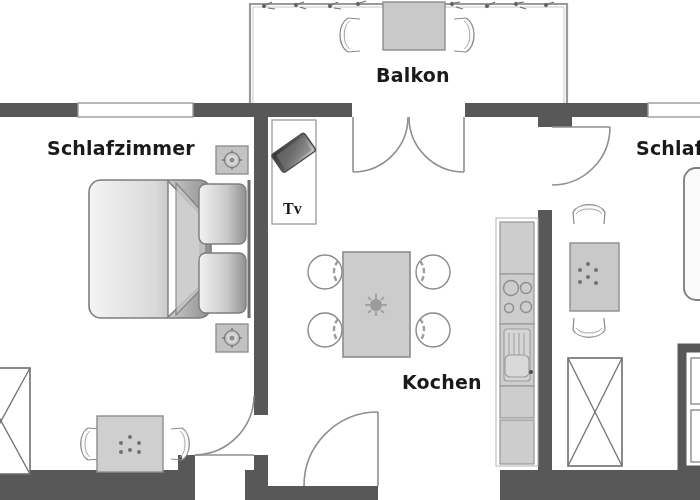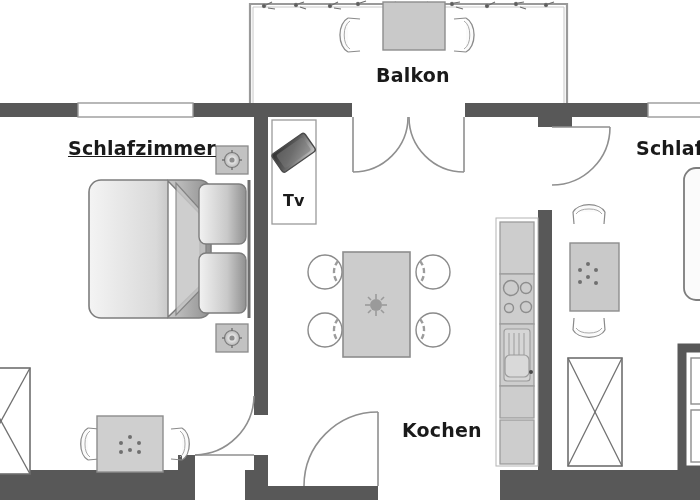--- a/index.html
+++ b/index.html
@@ -332,24 +332,24 @@
     </g>
 
     <g>
       <rect x="682" y="348" width="60" height="122" fill="#ffffff" stroke="#585858" stroke-width="9"></rect>
       <rect x="691" y="358" width="44" height="46" fill="#ffffff" stroke="#8d8d8d" stroke-width="1.4"></rect>
       <rect x="691" y="410" width="44" height="52" fill="#ffffff" stroke="#8d8d8d" stroke-width="1.4"></rect>
     </g>
 
   </svg>
 
-  <div class="lbl lbl-room" style="left:68px;top:137px;text-decoration:underline;">Schlafzimmer</div>
+  <div class="lbl lbl-room" style="left:47px;top:137px;">Schlafzimmer</div>
 
   <div class="lbl lbl-room" style="left:376px;top:64px;">Balkon</div>
 
 
-  <div class="lbl lbl-room" style="left:402px;top:371px;margin-top:48px;">Kochen</div>
+  <div class="lbl lbl-room" style="left:402px;top:371px;">Kochen</div>
 
   <div class="lbl lbl-room" style="left:636px;top:137px;">Schlaf</div>
 
-  <div class="lbl lbl-tv" style="left:283px;top:191px;">Tv</div>
+  <div class="lbl lbl-tv" style="left:283px;top:200px;font-family:Liberation Serif, serif;">Tv</div>
 
 </div>
 
 </body></html>

